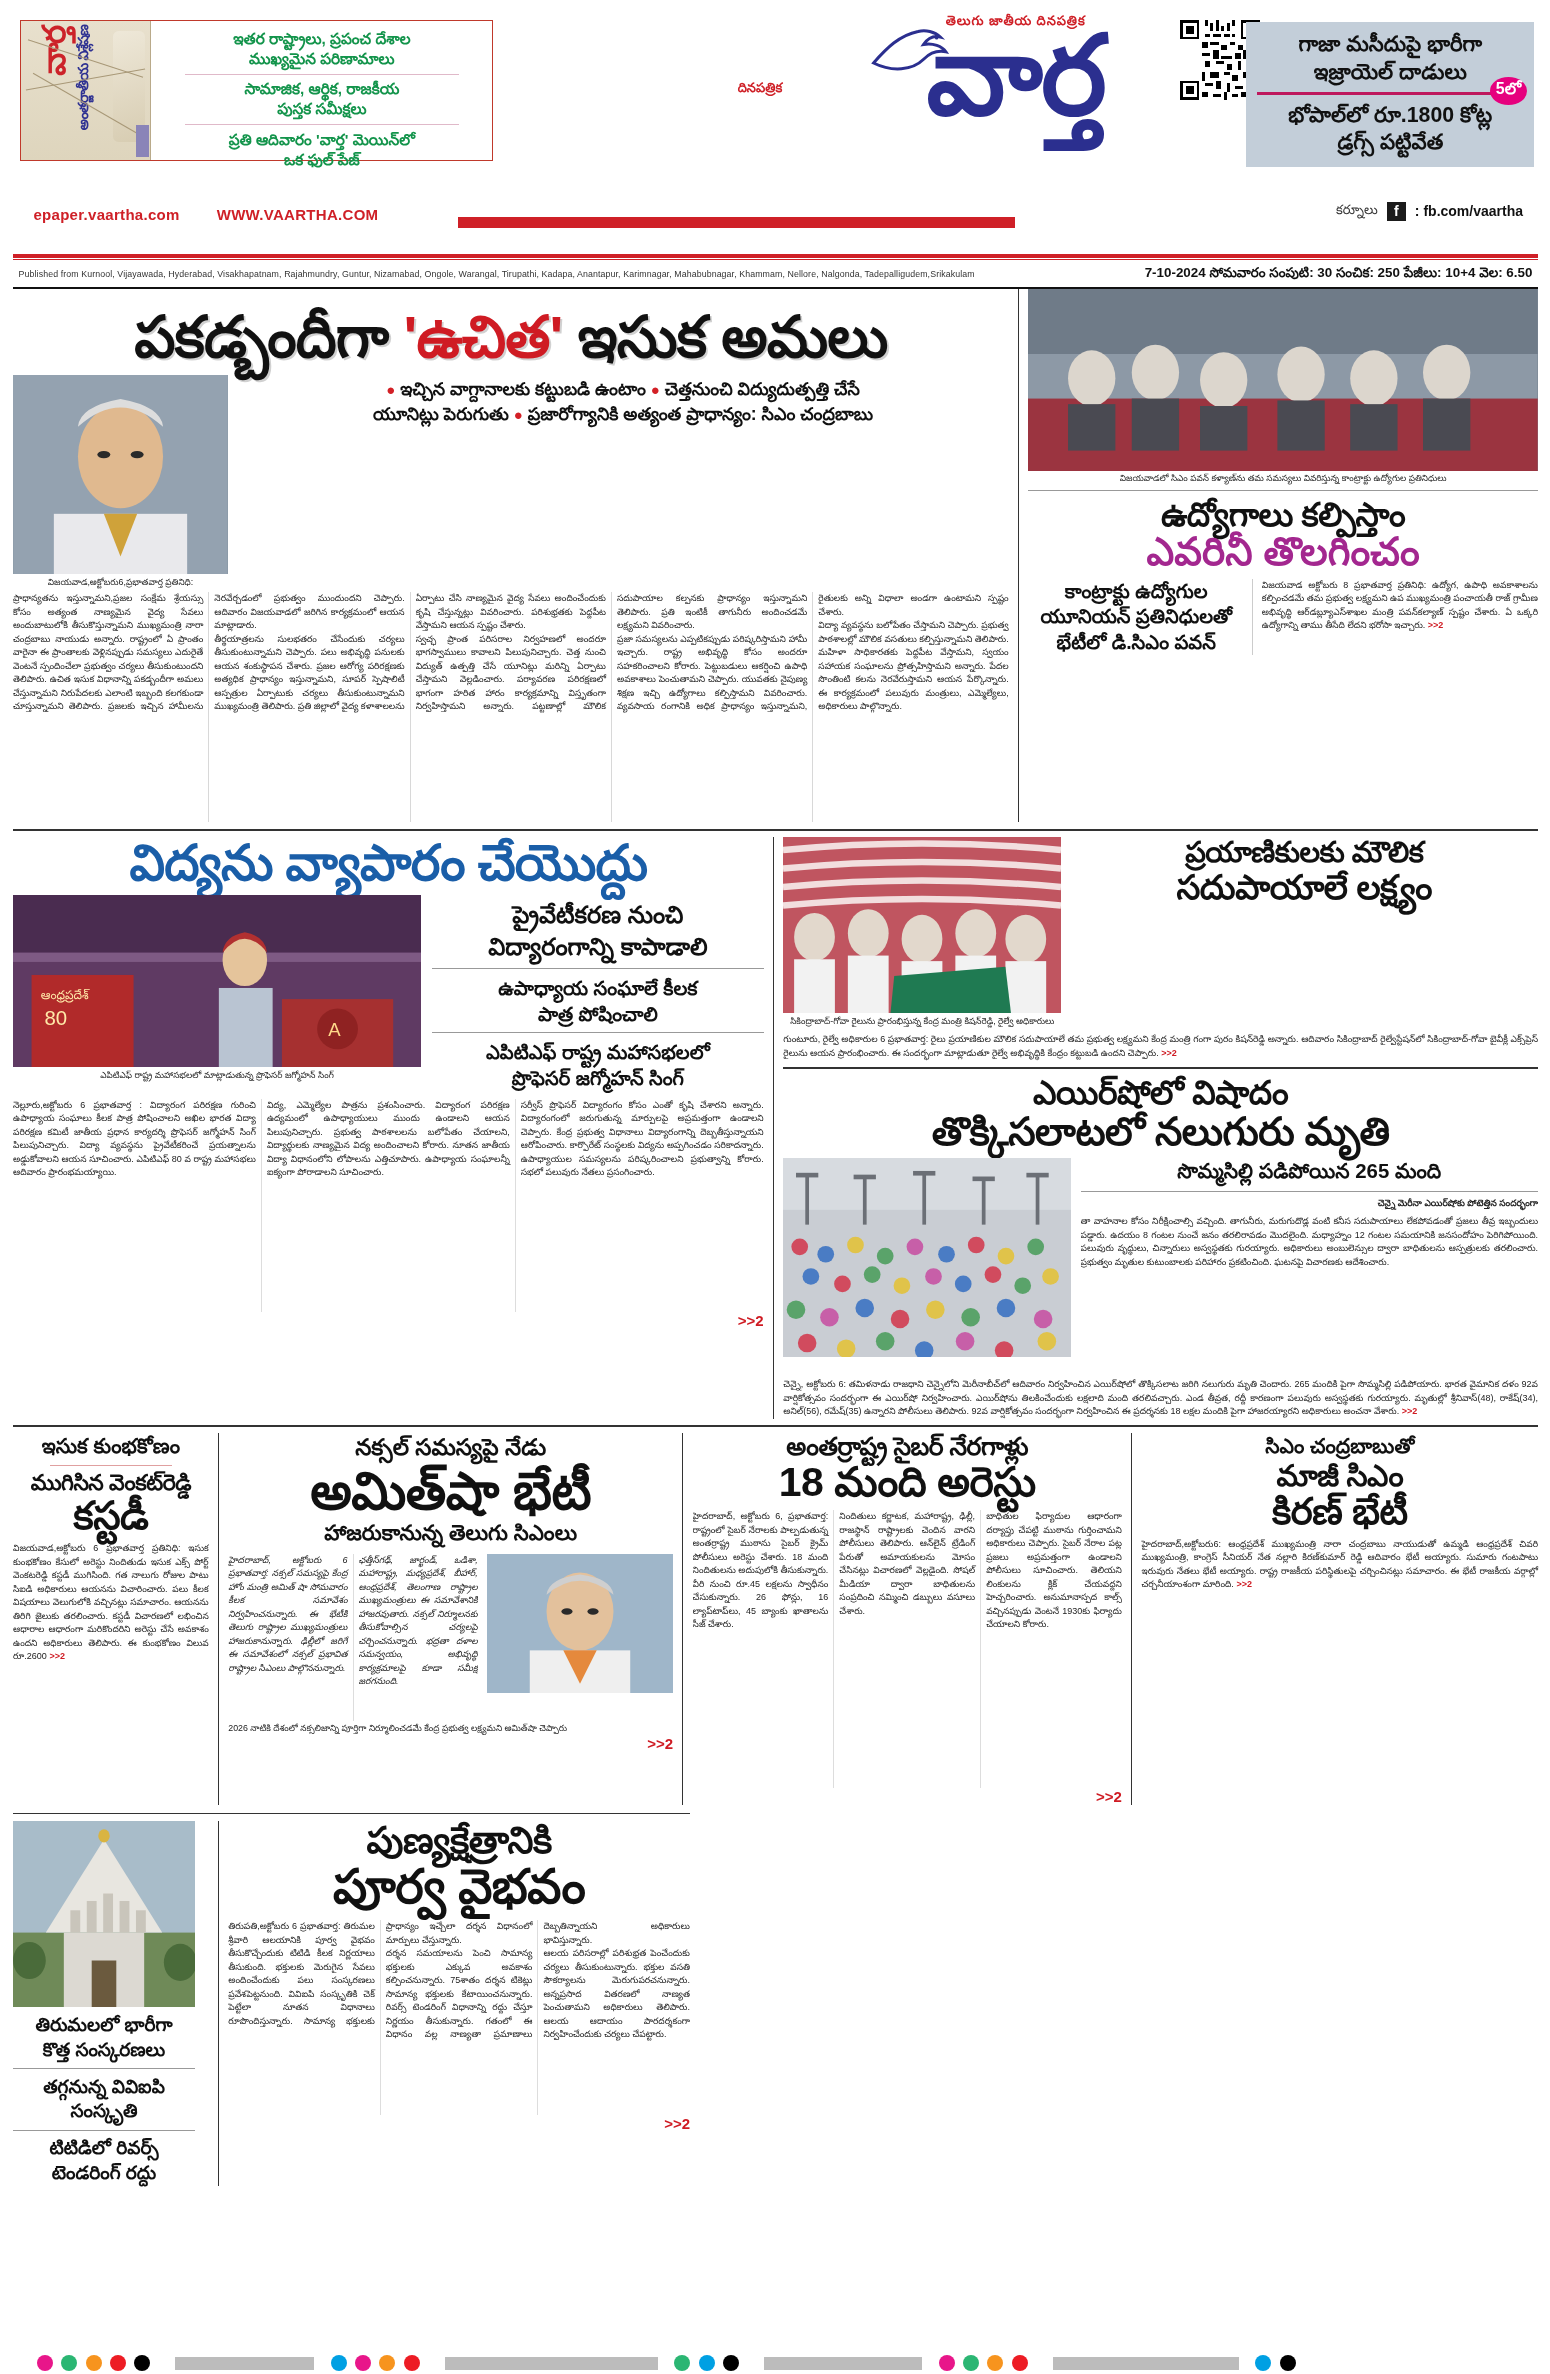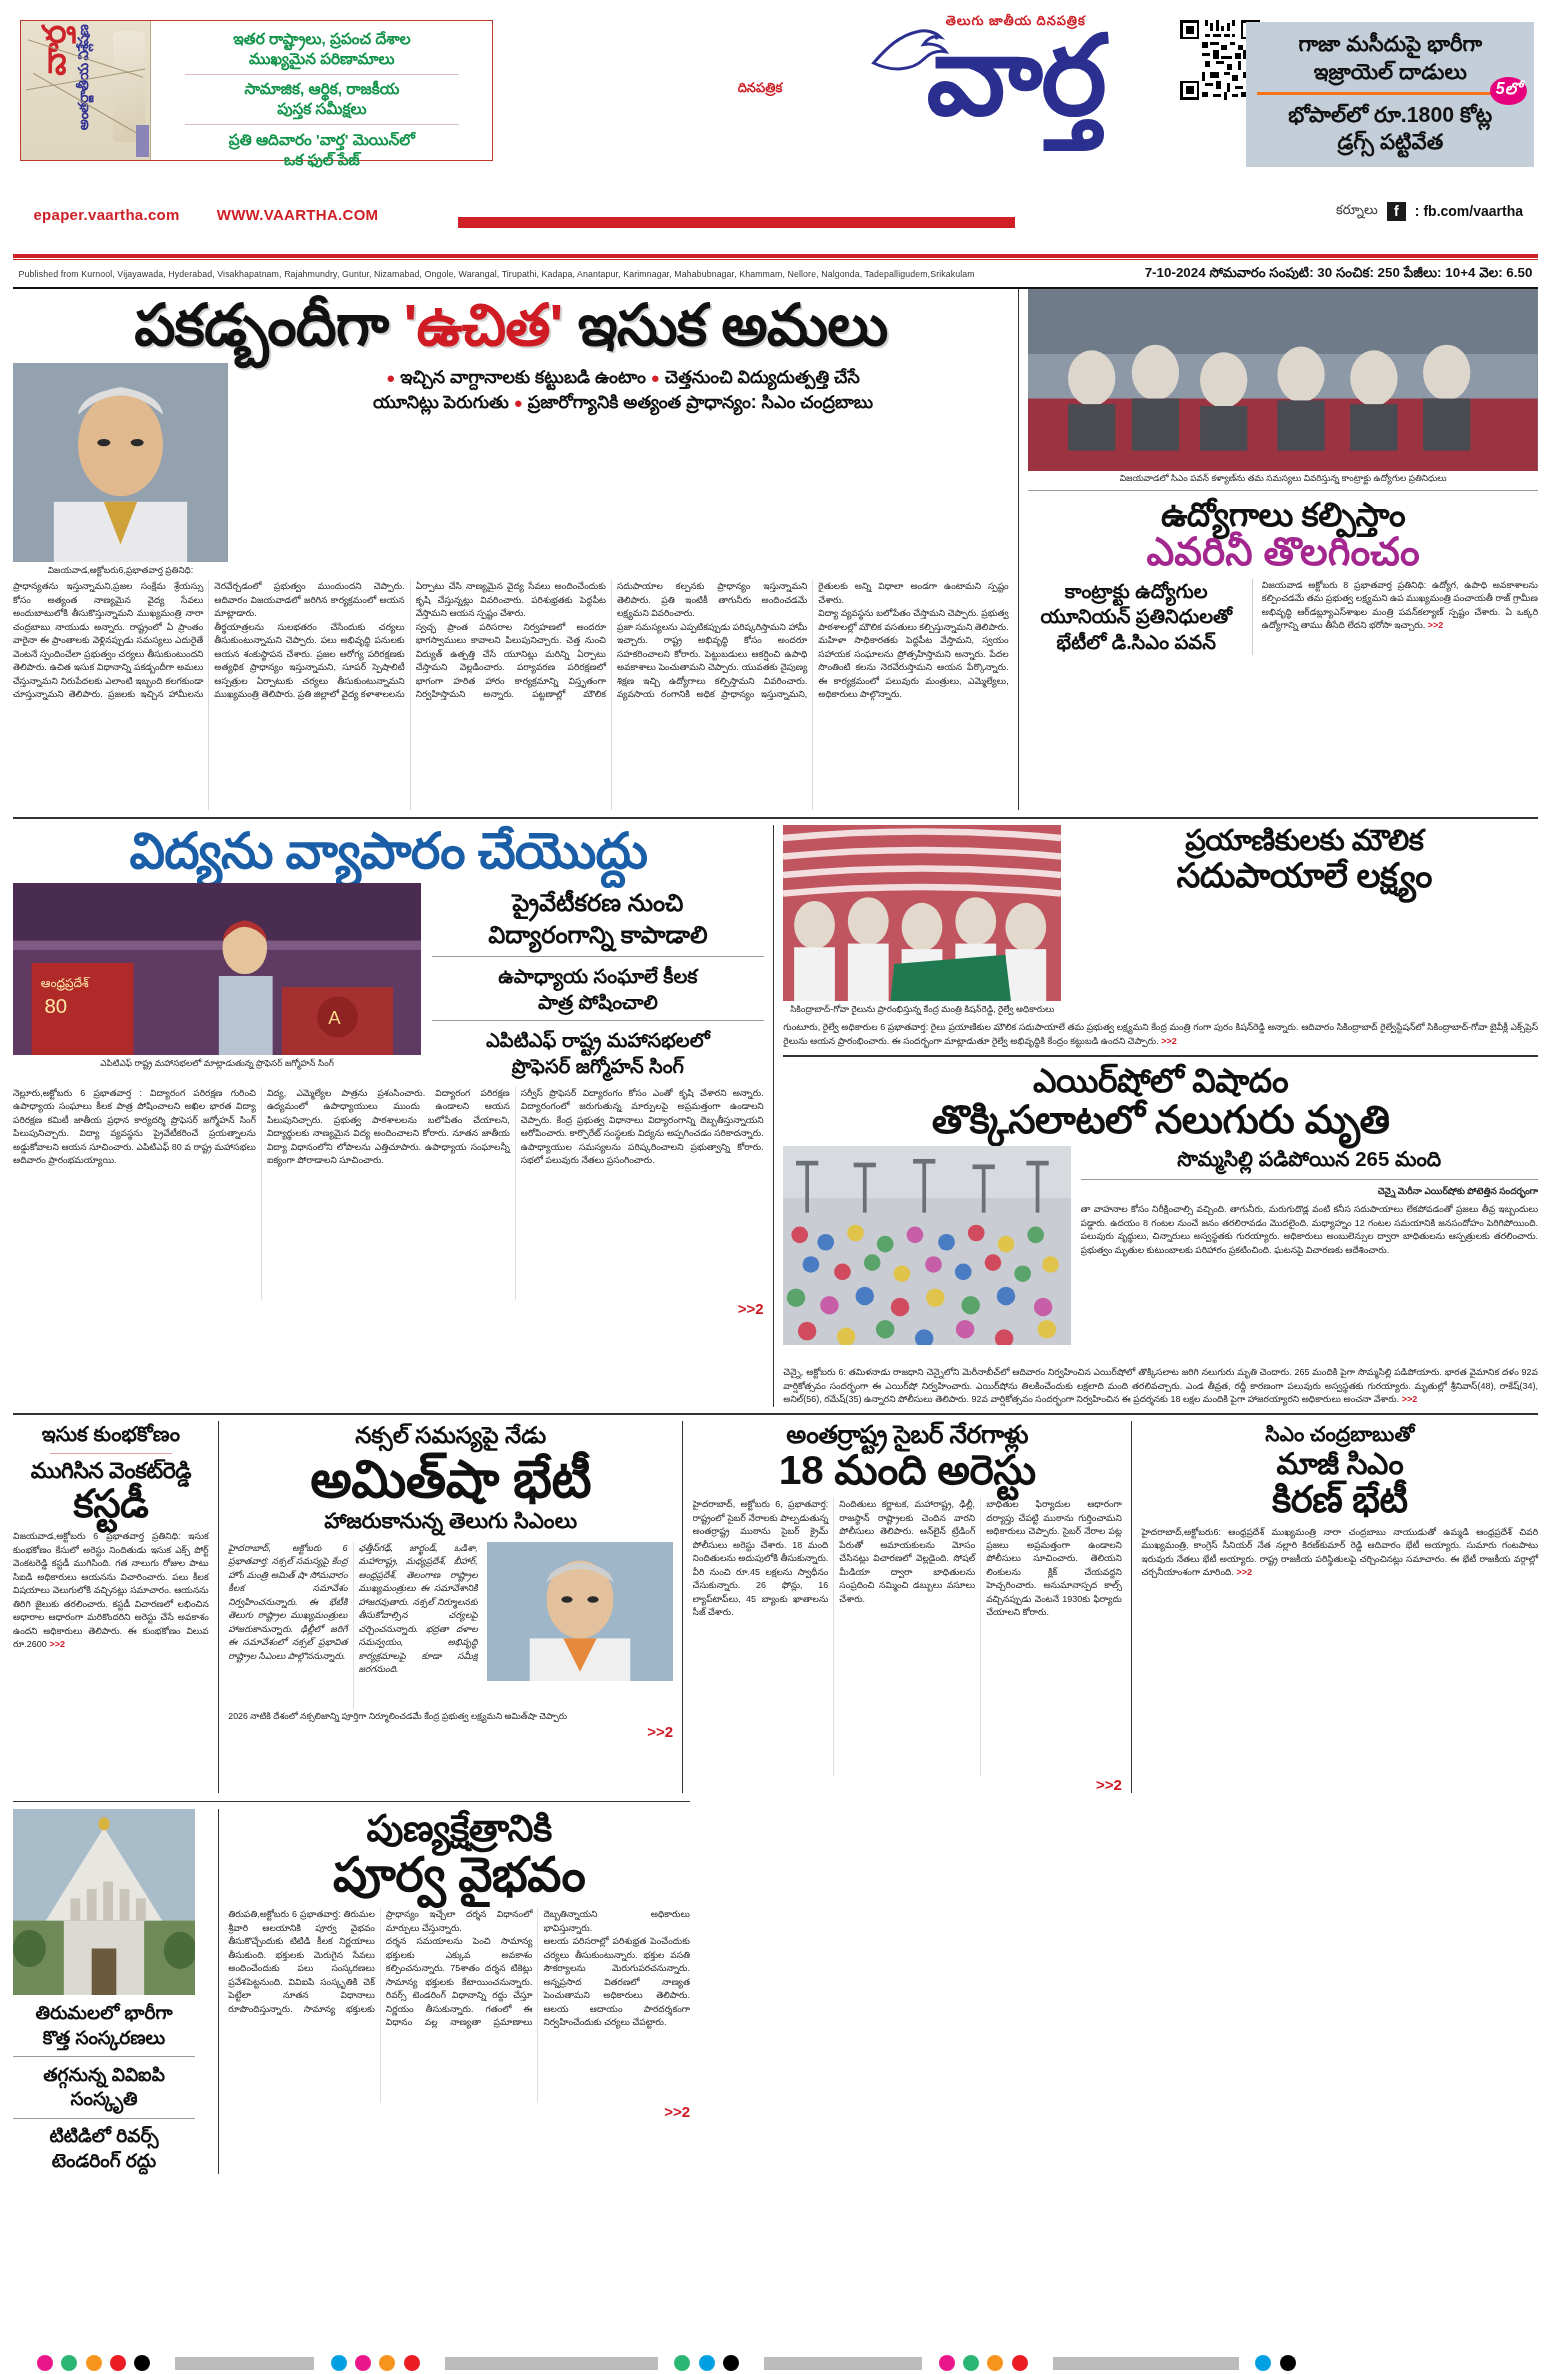--- a/index.html
+++ b/index.html
@@ -47,21 +47,21 @@
     color:#2b2f8f; font-size:111px; font-weight:bold; line-height:.92;
     letter-spacing:-1.9px; position:relative; display:inline-block;
   }
   .dove {
     position:absolute; left:50%; margin-left:-148px; top:-3.7px; width:89px; height:56px;
   }
   .qr { position:absolute; right:278px; top:20.4px; width:80px; height:80px; }
 
   .topright { position:absolute; right:3.7px; top:22px; width:288px; background:#c3ced9; padding:9.3px 11px 11px; }
   .topright .h1 { font-size:21.3px; font-weight:bold; color:#111; text-align:center; line-height:1.28; }
-  .topright .redrule { height:2.8px; background:#f97316; margin:6.5px 0; position:relative;font-style:italic; }
+  .topright .redrule { height:2.8px; background:#be185d; margin:6.5px 0; position:relative; }
   .topright .h2 { font-size:21.3px; font-weight:bold; color:#111; text-align:center; line-height:1.28; }
   .pagebadge {
     position:absolute; right:-3.7px; top:-15px; width:37px; height:28px; border-radius:50%;
     background:#e6007e; color:#fff; font-size:16px; font-weight:bold;
     display:flex; align-items:center; justify-content:center;
   }
 
   .web-row { position:absolute; left:20.4px; top:206px; display:flex; gap:37px; align-items:center; }
   .web-row .w { color:#cf2027; font-weight:bold; font-size:15px; letter-spacing:0.3px; }
   .redbar { position:absolute; left:445px; top:217px; width:557px; height:11px; background:#cf2027; }
@@ -73,21 +73,21 @@
   .dbl-rule { height:3.7px; background:#cf2027; margin:1.9px 0 0; }
   .dbl-rule2 { height:0.9px; background:#cf2027; margin-top:1.9px; }
 
   .pubrow { display:flex; justify-content:space-between; align-items:center; padding:4.6px 5.6px 3.7px; }
   .pubrow .left { font-size:8.8px; color:#333; letter-spacing:0.1px; }
   .pubrow .right { font-size:13.4px; font-weight:bold; color:#111; }
 
   .thickline { height:1.9px; background:#111; }
   .lead-head {
     text-align:center; font-size:58px; font-weight:bold; color:#111; line-height:1.06;
-    letter-spacing:-0.9px; text-shadow:1.9px 1.9px 0 rgba(0,0,0,.18); padding:5.6px 0 1.9px;
+    letter-spacing:-0.9px; text-shadow:1.9px 1.9px 0 rgba(0,0,0,.18); padding:5.6px 0 1.9px;margin-top:12px;
   }
   .lead-head .rd { color:#cf1b23; }
   .lead-body { display:flex; gap:9.3px; margin-top:5.6px; }
   .lead-left { width:215px; }
   .photo {
     background:linear-gradient(150deg,#9fa9b4,#7d8a97 45%,#5d6875);
     position:relative; overflow:hidden;
   }
   .photo.p-cbn { height:199px; }
   .photocap { font-size:8.8px; color:#222; line-height:1.35; padding:2.8px 1.9px 0;text-align:center; }

